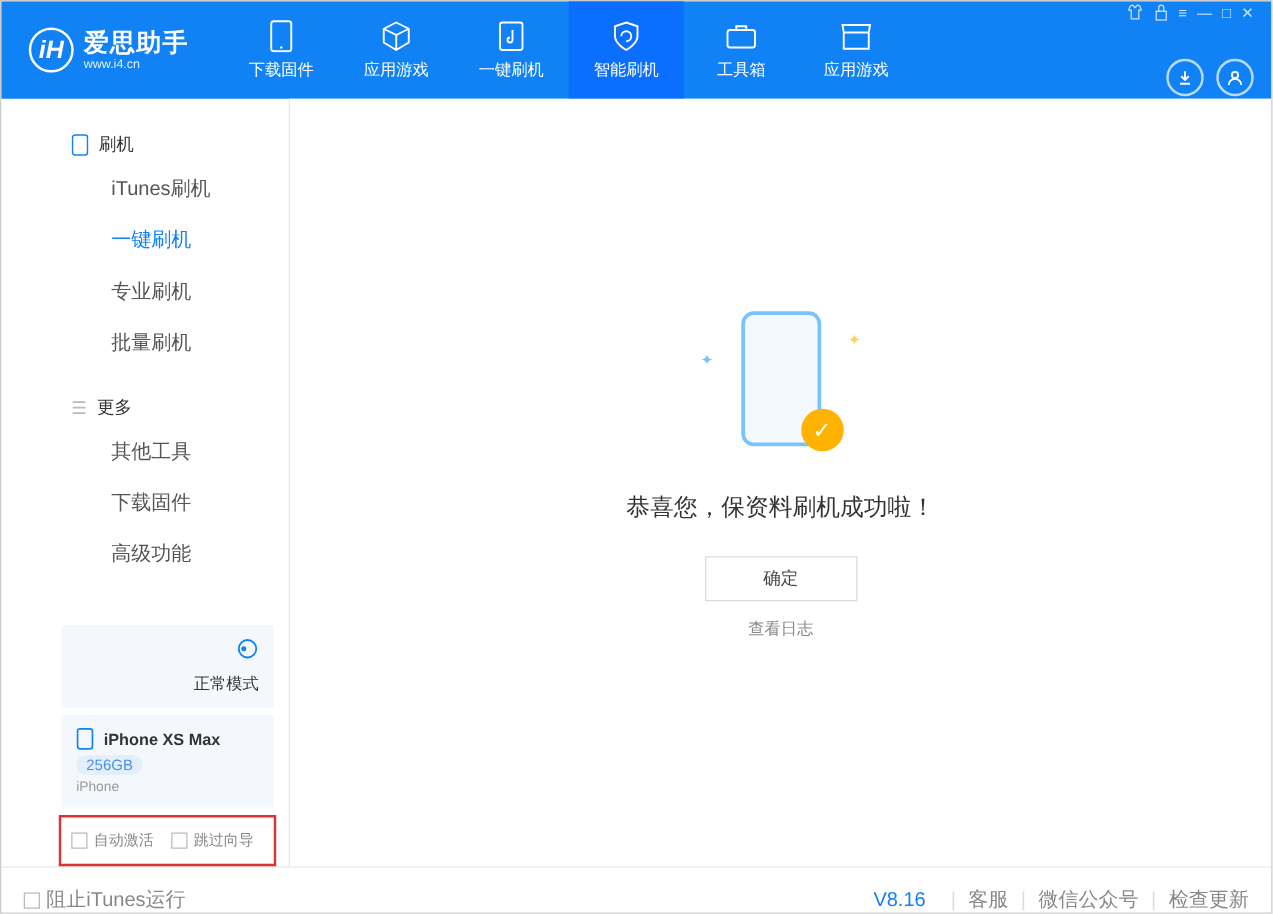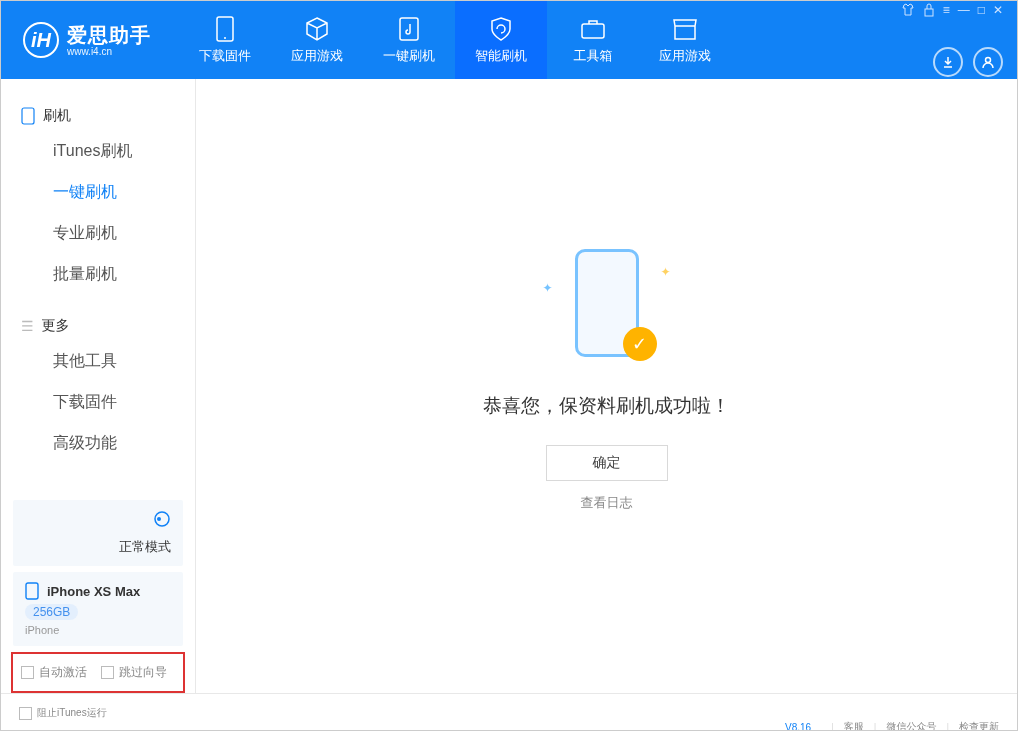--- a/index.html
+++ b/index.html
@@ -17,21 +17,21 @@
 .nav-tab.active { background: #0a6eff; }
 .nav-icon { width: 28px; height: 28px; display: flex; align-items: center; justify-content: center; }
 
 .title-right { margin-left: auto; display: flex; align-items: center; gap: 10px; padding-right: 6px; }
 .win-controls { display: flex; gap: 8px; font-size: 12px; color: #cfe4ff; margin-bottom: 24px; }
 .win-btn, .circle-btn { cursor: pointer; display: flex; align-items: center; justify-content: center; }
 .circle-btn { width: 30px; height: 30px; border: 2px solid rgba(255,255,255,.7); border-radius: 50%; }
 .title-right-col { display: flex; flex-direction: column; align-items: flex-end; gap: 6px; }
 .circle-row { display: flex; gap: 10px; }
 
-.body-area { display: flex; height: 614px; }
+.body-area { display: flex; height: 614px; padding-left: 36px; }
 .sidebar { width: 195px; border-right: 1px solid #e8e8e8; display: flex; flex-direction: column; padding-top: 14px; }
 .side-group { padding: 8px 0; }
 .side-header { display: flex; align-items: center; gap: 8px; padding: 6px 20px; font-size: 14px; color: #333; font-weight: 500; }
 .side-item { padding: 10px 20px 10px 52px; font-size: 16px; color: #555; cursor: pointer; }
 .side-item.active { color: #1182f6; }
 
 .side-bottom { margin-top: auto; }
 .status-card, .device-card { background: #f4f8fc; margin: 6px 12px; padding: 10px 12px; border-radius: 2px; font-size: 13px; color: #333; }
 .status-card { display: flex; align-items: flex-end; gap: 10px; flex-direction: column; }
 .device-card { display: flex; flex-direction: column; gap: 4px; }
@@ -47,21 +47,21 @@
 .phone-illus { position: relative; width: 120px; height: 120px; margin-bottom: 24px; }
 .phone-frame { width: 64px; height: 108px; border: 3px solid #79c3ff; border-radius: 10px; margin: 0 auto; background: #f3f9ff; }
 .check-badge { position: absolute; right: 10px; bottom: 8px; width: 34px; height: 34px; background: #ffb300; border-radius: 50%; display: flex; align-items: center; justify-content: center; color: #fff; font-size: 18px; }
 .sparkle { position: absolute; font-size: 12px; color: #76c3ff; }
 .sparkle.s1 { left: -4px; top: 32px; } .sparkle.s2 { right: -4px; top: 16px; color: #ffd262; }
 
 .success-msg { font-size: 19px; color: #333; margin-bottom: 26px; }
 .ok-btn { border: 1px solid #d9d9d9; background: #fff; padding: 8px 46px; font-size: 14px; color: #444; cursor: pointer; margin-bottom: 13px; }
 .log-link { font-size: 13px; color: #888; cursor: pointer; }
 
-.footer { height: 38px; border-top: 1px solid #e8e8e8; display: flex; align-items: flex-start; padding: 12px 18px; font-size: 10px; color: #888; }
+.footer { height: 38px; border-top: 1px solid #e8e8e8; display: flex; align-items: flex-end; padding: 0 18px; font-size: 16px; color: #888; }
 .footer .chk { color: #888; }
 .footer-right { margin-left: auto; display: flex; align-items: center; gap: 10px; margin-top: 14px; }
 .foot-link { color: #888; cursor: pointer; }
 .foot-sep { color: #ddd; }
 .ver { color: #1182f6; margin-right: 10px; }
 </style>
 </head>
 <body>
 
 <div class="titlebar">

